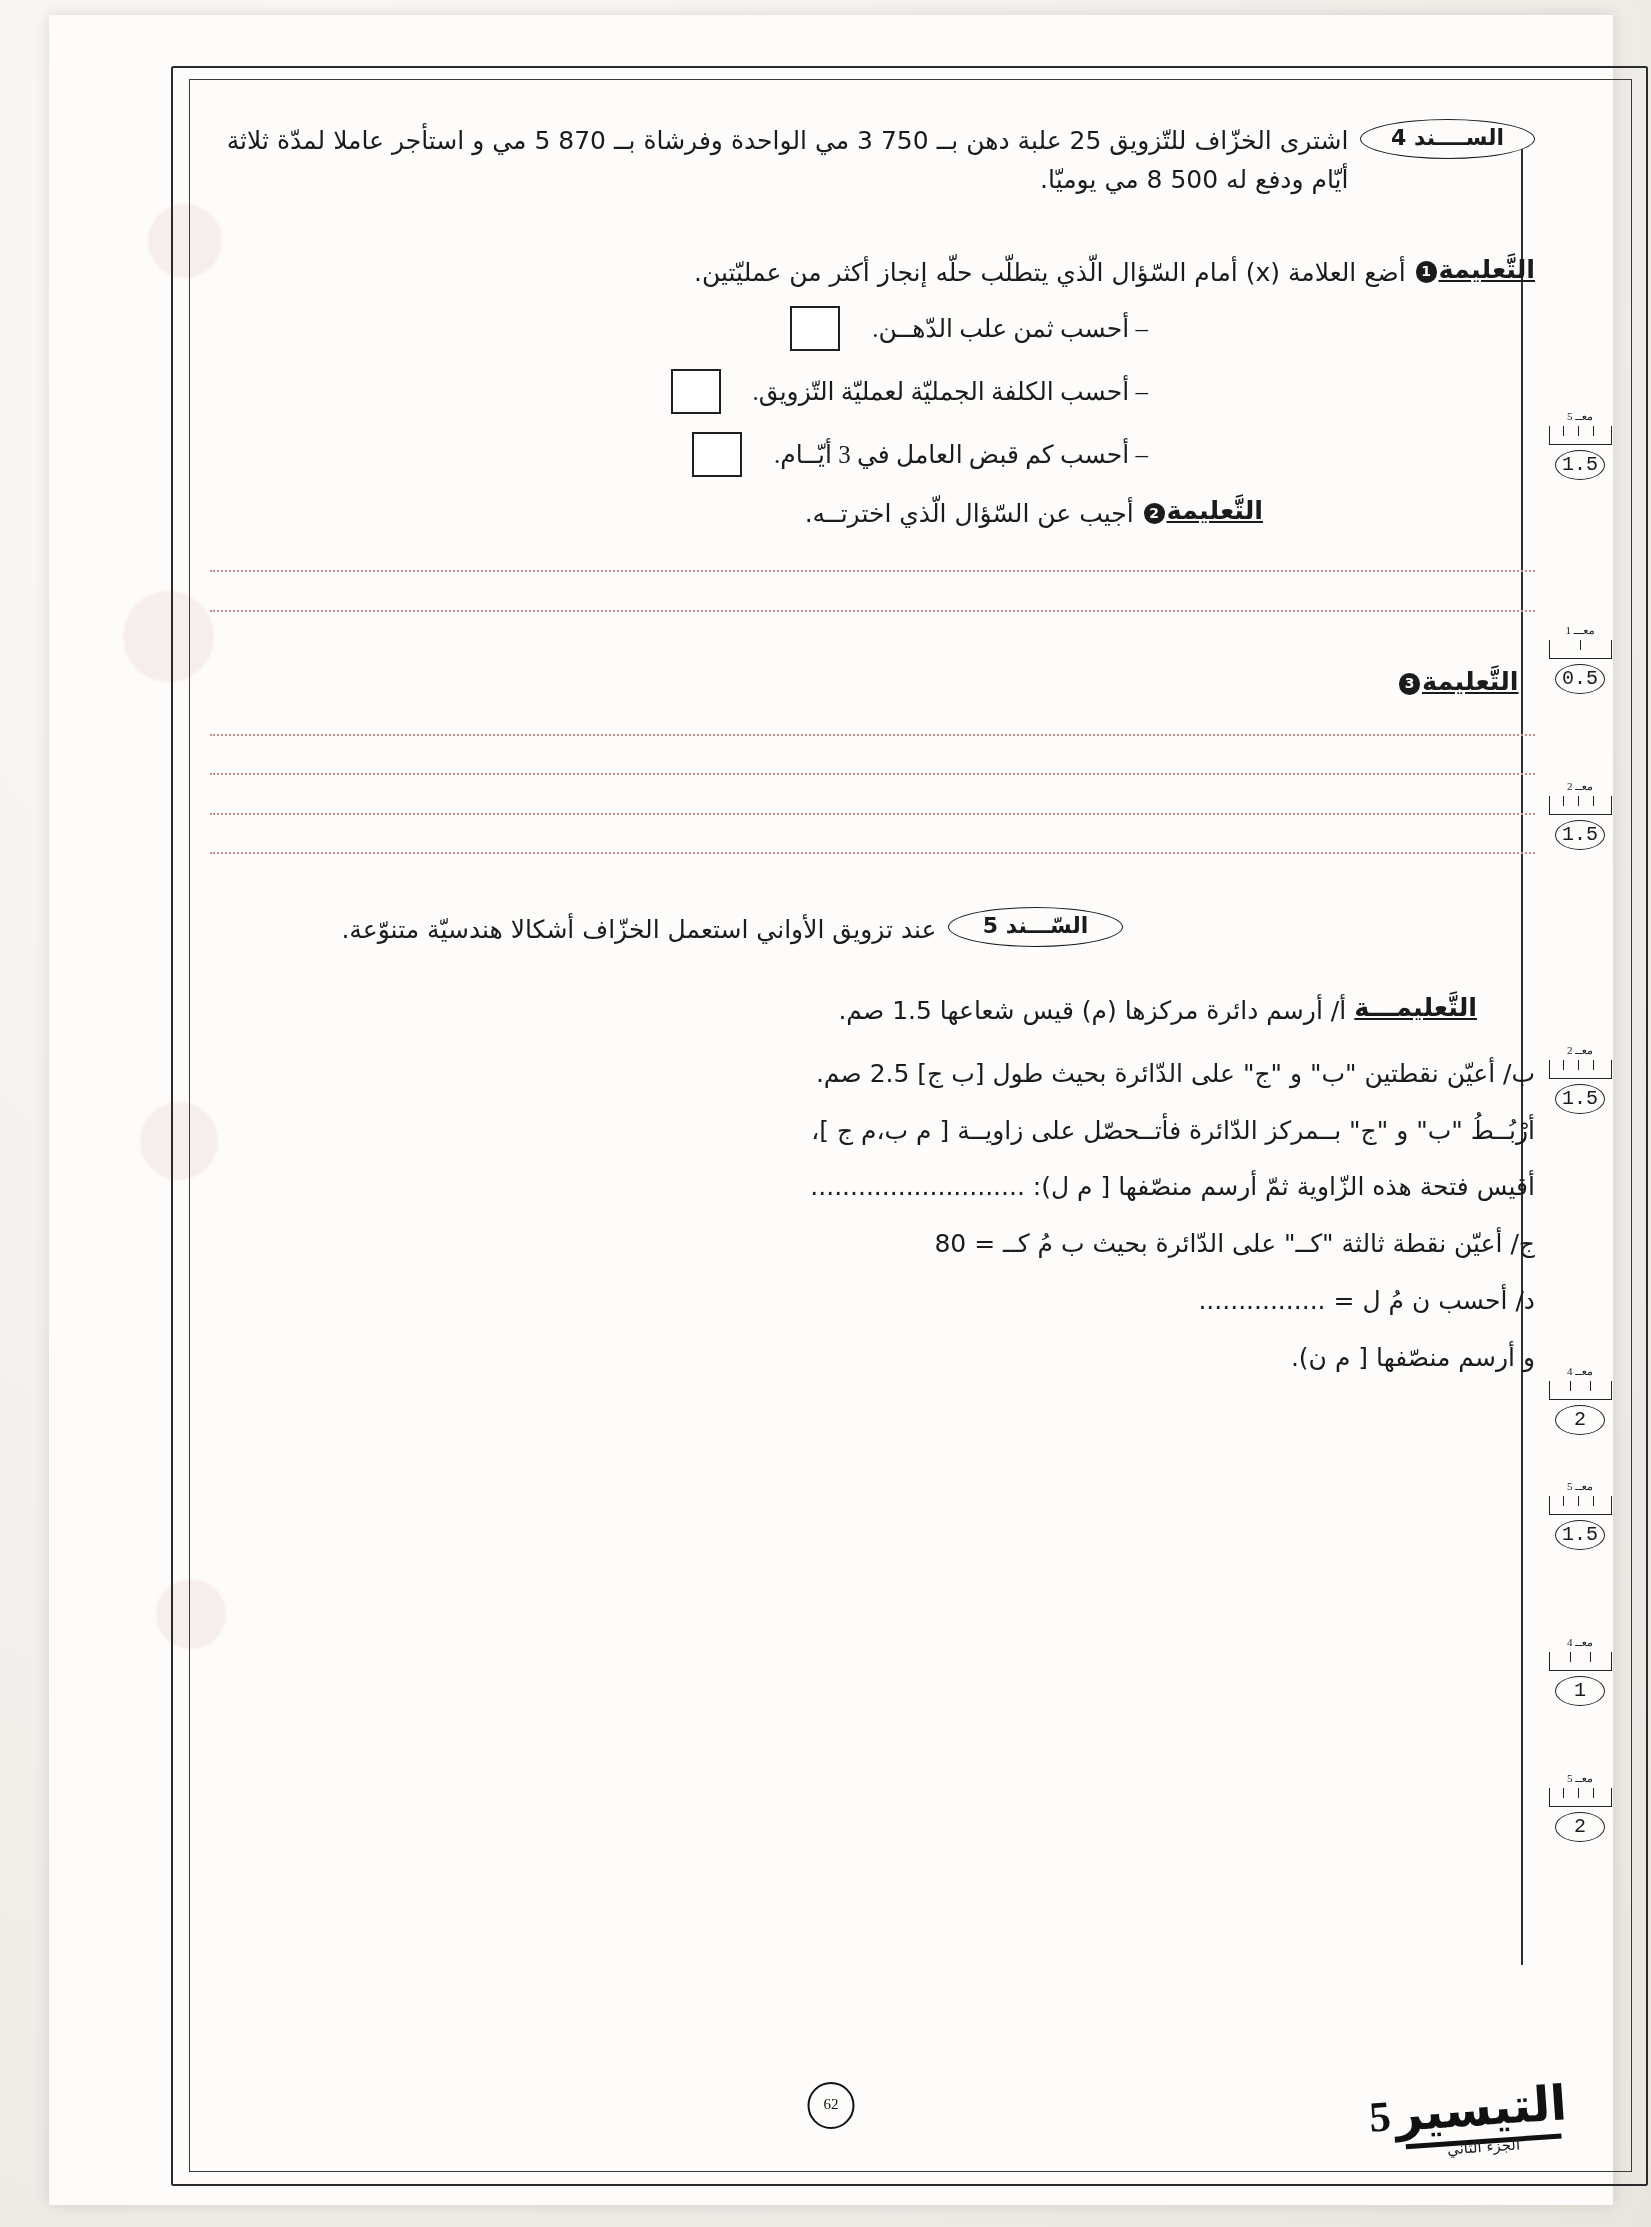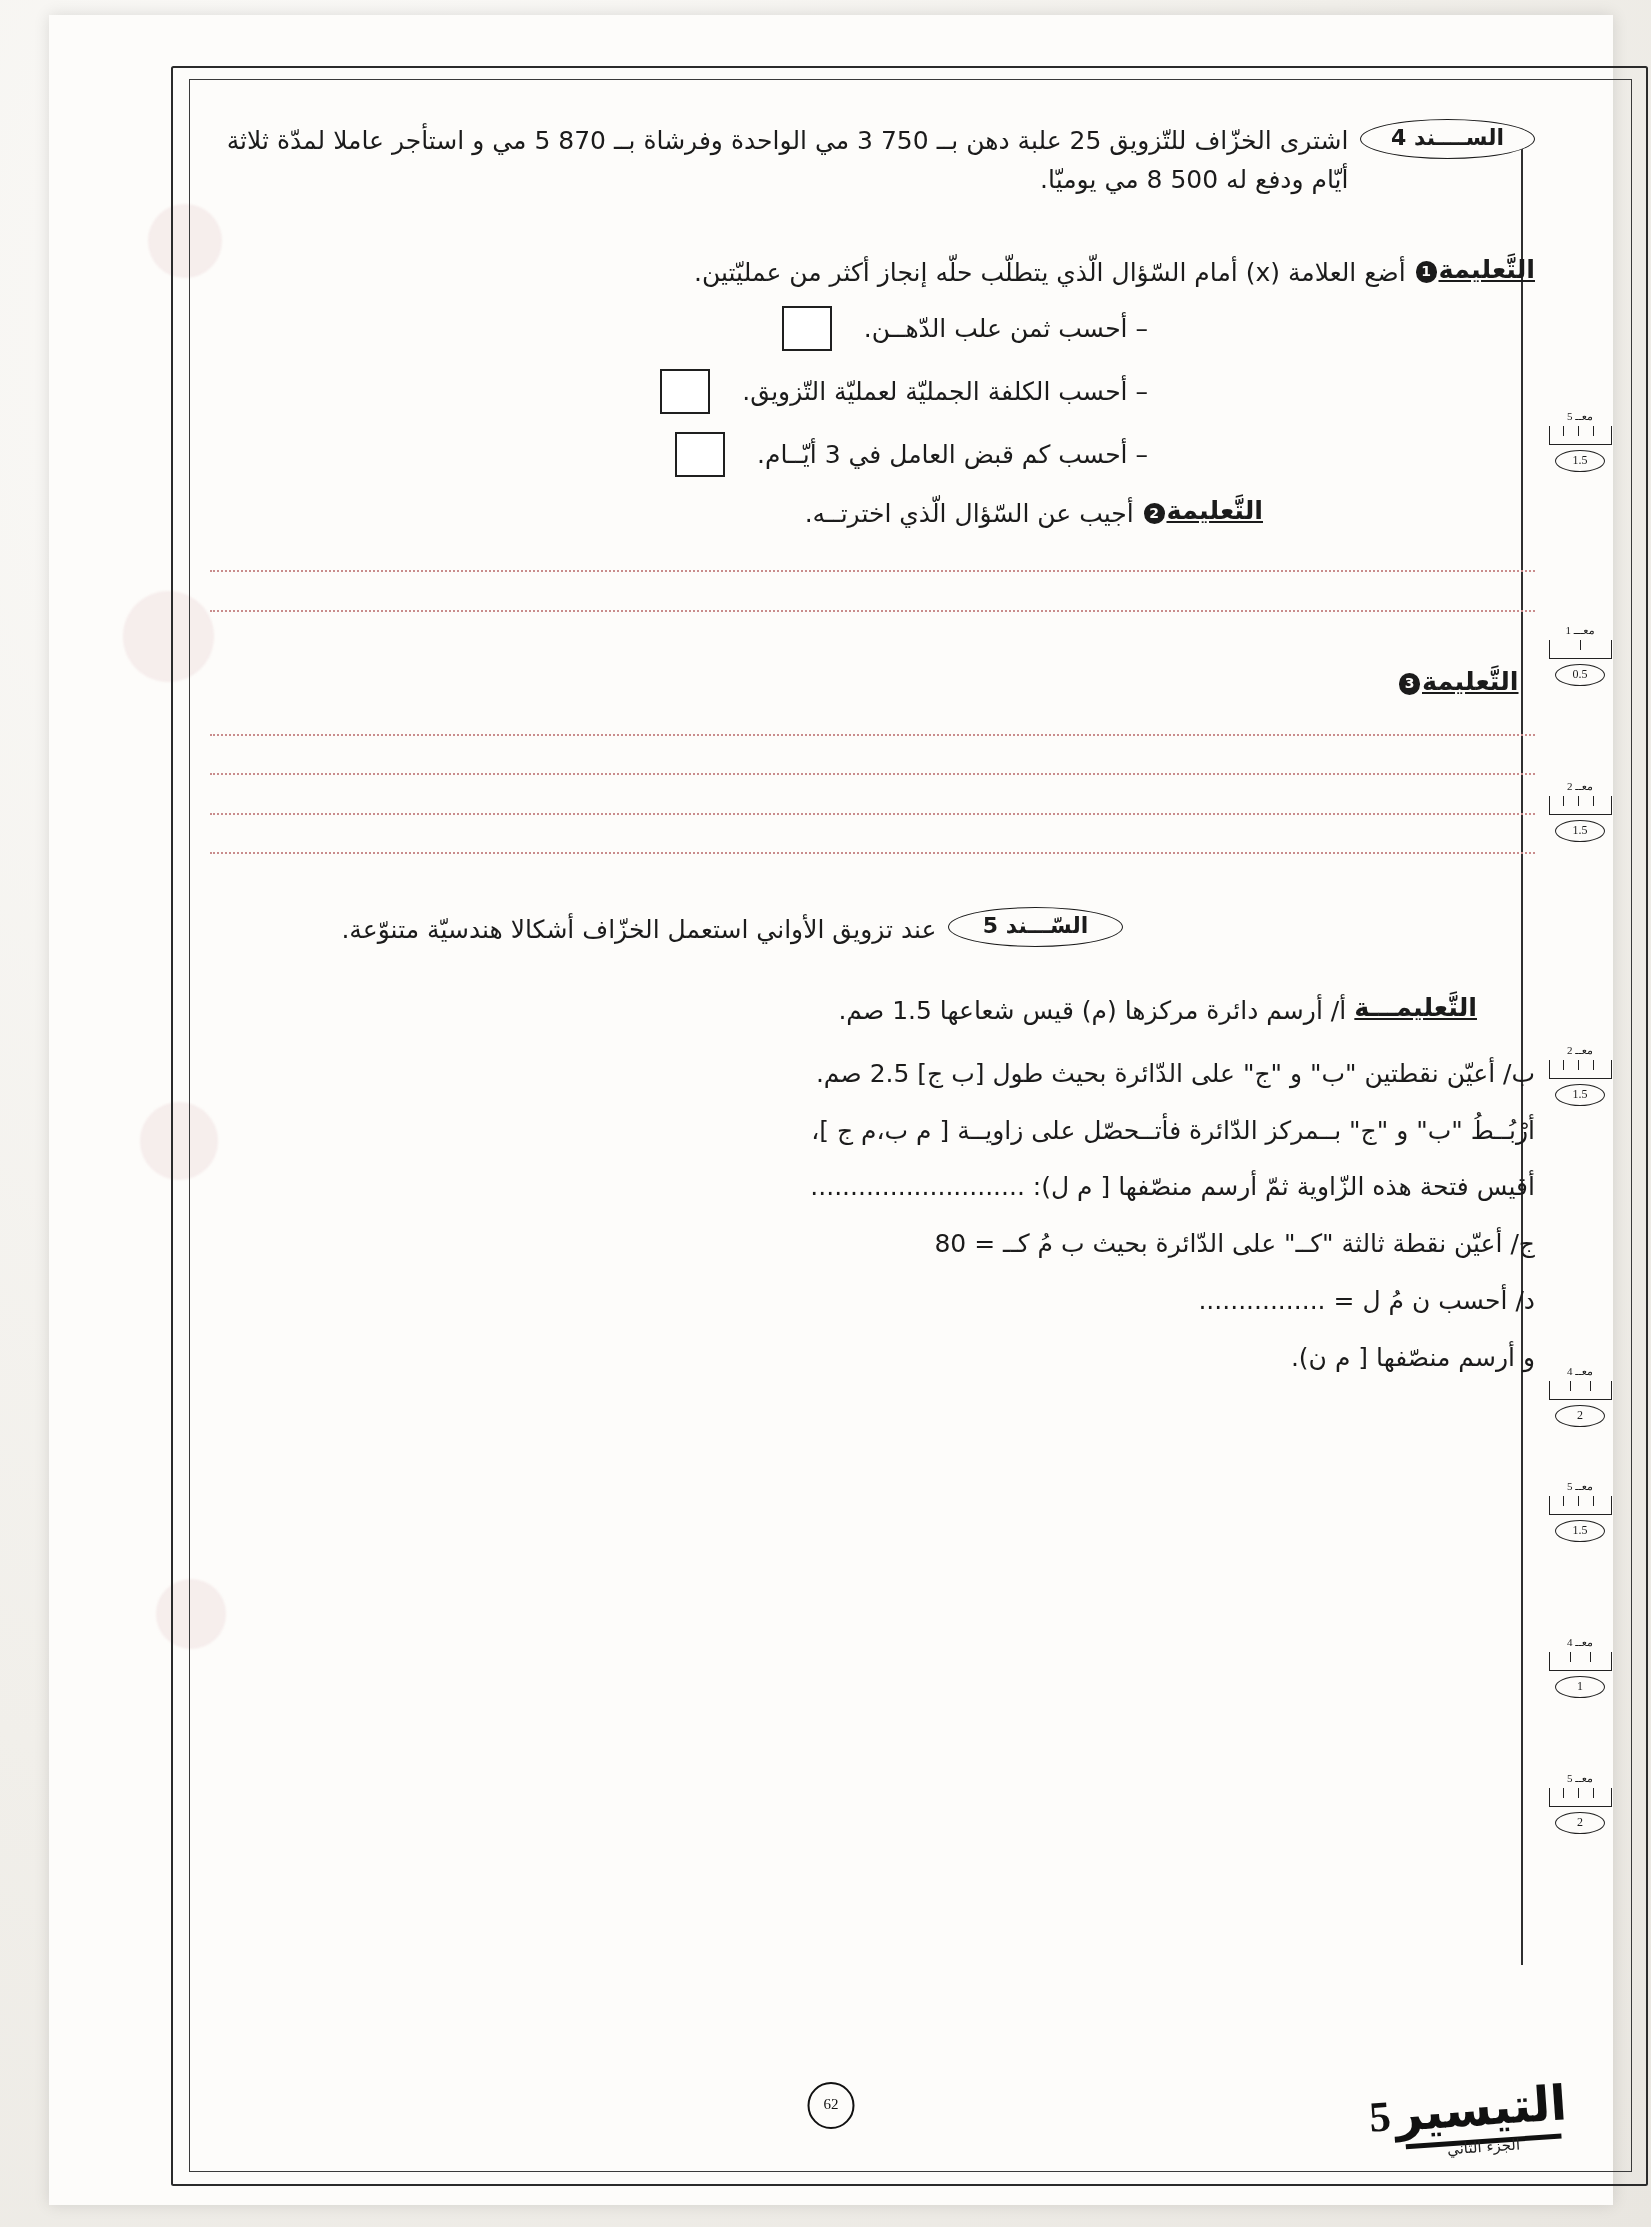--- a/index.html
+++ b/index.html
@@ -116,22 +116,22 @@
     height: 10.7px;
     background: #222;
   }
   .mark-val {
     margin-top: 5px;
     display: inline-block;
     min-width: 38px;
     padding: 2.5px 5px;
     border: 1.6px solid #222;
     border-radius: 50%;
-    font-size: 12px;
-    font-family: Liberation Serif, serif;
+    font-size: 20px;
+    font-family: Liberation Mono, monospace;
   }
 
   
   .sanad-row {
     display: flex;
     align-items: flex-start;
     gap: 11.5px;
     direction: rtl;
   }
   .sanad-pill {
@@ -192,20 +192,21 @@
     margin-top: 15px;
   }
   .choice {
     display: flex;
     align-items: center;
     justify-content: flex-start;
     gap: 32px;
     margin-bottom: 18px;
     direction: rtl;
     padding-right: 387px;
+    font-family: Liberation Serif, serif;
   }
   .choice .lbl {
     font-size: 25px;
     white-space: nowrap;
   }
   .checkbox {
     width: 46px;
     height: 41px;
     border: 2.5px solid #1f1f1f;
     background: #fff;

